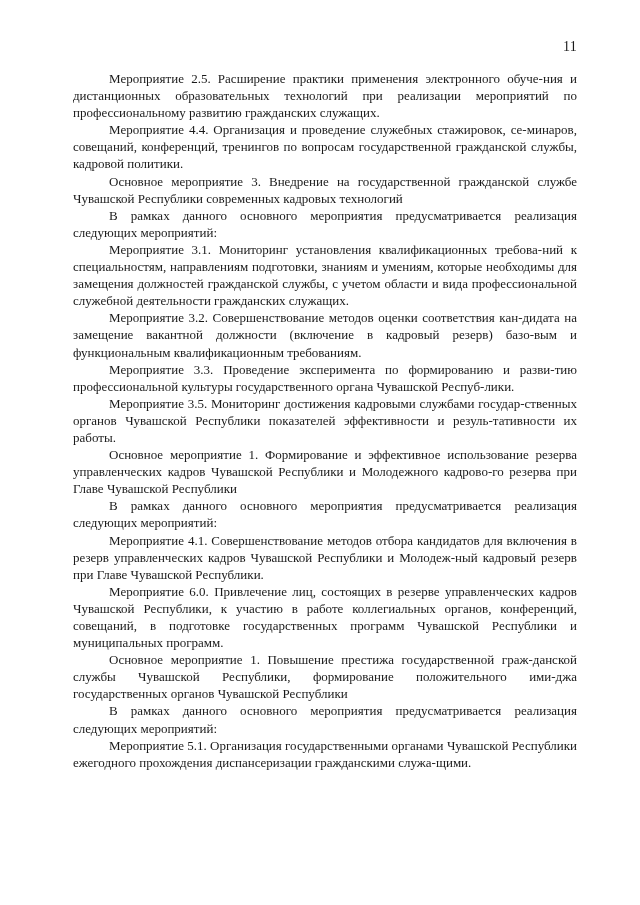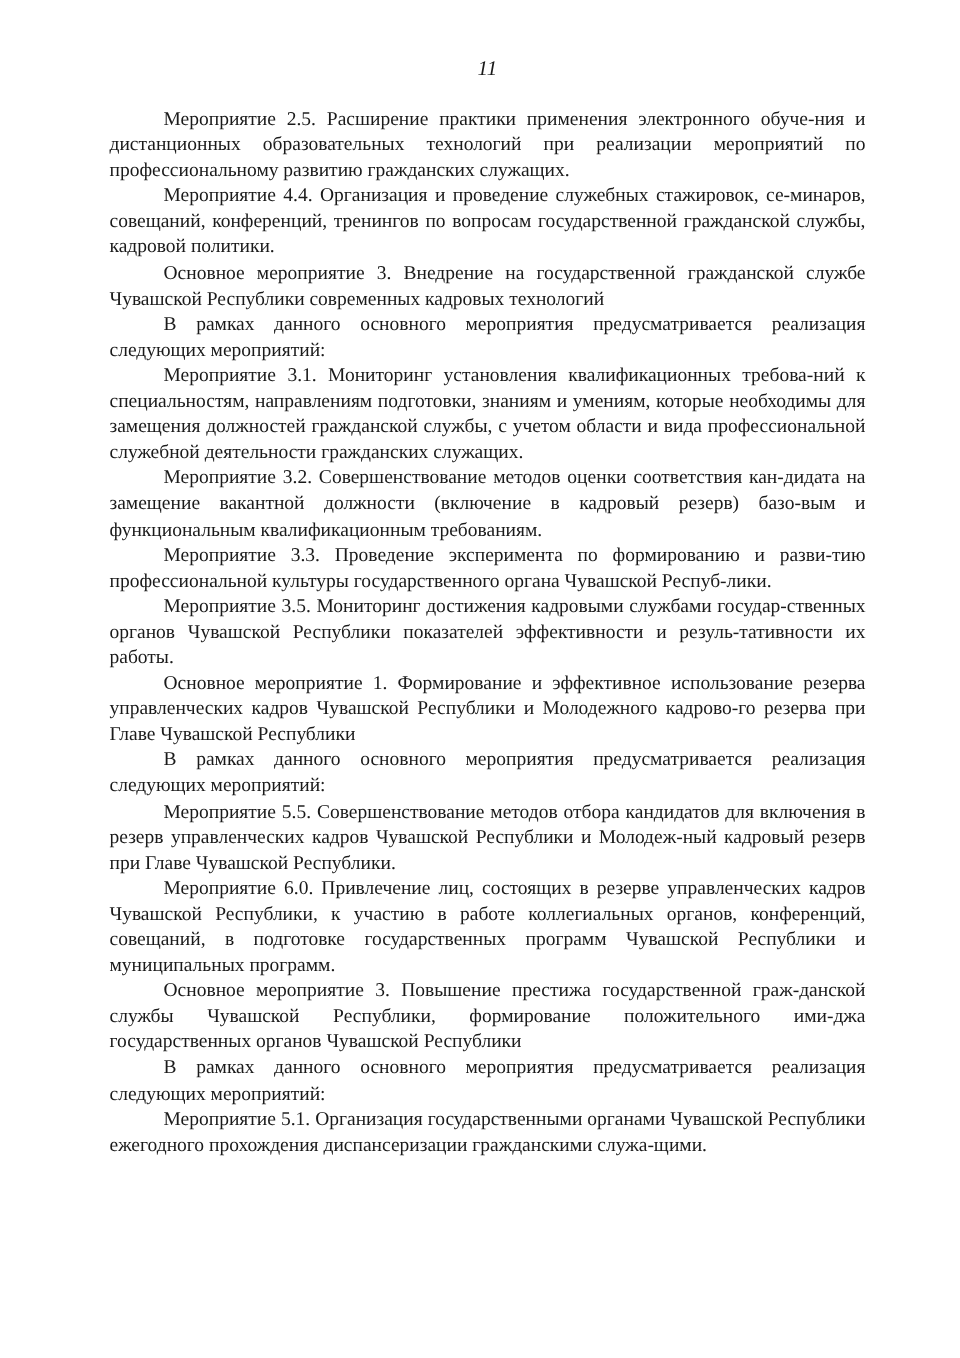--- a/index.html
+++ b/index.html
@@ -16,26 +16,25 @@
   }
   .page {
     position: relative;
     width: 640px;
     height: 905px;
     box-sizing: border-box;
     padding: 40px 63px 0 73px;
     background: #ffffff;
   }
   .page-number {
-    text-align: center;
+    text-align: right;
     font-size: 14px;
     line-height: 1;
     margin: 0 0 16px 0;
     letter-spacing: 0.2px;
-    font-style: italic;
   }
   .body-text p {
     margin: 0;
     font-size: 13px;
     line-height: 17.1px;
     text-align: justify;
     text-justify: inter-word;
     text-indent: 36px;
     hyphens: manual;
   }
@@ -51,20 +50,20 @@
     <p>Мероприятие 2.5. Расширение практики применения электронного обуче-ния и дистанционных образовательных технологий при реализации мероприятий по профессиональному развитию гражданских служащих.</p>
     <p>Мероприятие 4.4. Организация и проведение служебных стажировок, се-минаров, совещаний, конференций, тренингов по вопросам государственной гражданской службы, кадровой политики.</p>
     <p>Основное мероприятие 3. Внедрение на государственной гражданской службе Чувашской Республики современных кадровых технологий</p>
     <p>В рамках данного основного мероприятия предусматривается реализация следующих мероприятий:</p>
     <p>Мероприятие 3.1. Мониторинг установления квалификационных требова-ний к специальностям, направлениям подготовки, знаниям и умениям, которые необходимы для замещения должностей гражданской службы, с учетом области и вида профессиональной служебной деятельности гражданских служащих.</p>
     <p>Мероприятие 3.2. Совершенствование методов оценки соответствия кан-дидата на замещение вакантной должности (включение в кадровый резерв) базо-вым и функциональным квалификационным требованиям.</p>
     <p>Мероприятие 3.3. Проведение эксперимента по формированию и разви-тию профессиональной культуры государственного органа Чувашской Респуб-лики.</p>
     <p>Мероприятие 3.5. Мониторинг достижения кадровыми службами государ-ственных органов Чувашской Республики показателей эффективности и резуль-тативности их работы.</p>
     <p>Основное мероприятие 1. Формирование и эффективное использование резерва управленческих кадров Чувашской Республики и Молодежного кадрово-го резерва при Главе Чувашской Республики</p>
     <p>В рамках данного основного мероприятия предусматривается реализация следующих мероприятий:</p>
-    <p>Мероприятие 5.5. Совершенствование методов отбора кандидатов для включения в резерв управленческих кадров Чувашской Республики и Молодеж-ный кадровый резерв при Главе Чувашской Республики.</p>
+    <p>Мероприятие 4.1. Совершенствование методов отбора кандидатов для включения в резерв управленческих кадров Чувашской Республики и Молодеж-ный кадровый резерв при Главе Чувашской Республики.</p>
     <p>Мероприятие 6.0. Привлечение лиц, состоящих в резерве управленческих кадров Чувашской Республики, к участию в работе коллегиальных органов, конференций, совещаний, в подготовке государственных программ Чувашской Республики и муниципальных программ.</p>
-    <p>Основное мероприятие 3. Повышение престижа государственной граж-данской службы Чувашской Республики, формирование положительного ими-джа государственных органов Чувашской Республики</p>
+    <p>Основное мероприятие 1. Повышение престижа государственной граж-данской службы Чувашской Республики, формирование положительного ими-джа государственных органов Чувашской Республики</p>
     <p>В рамках данного основного мероприятия предусматривается реализация следующих мероприятий:</p>
     <p>Мероприятие 5.1. Организация государственными органами Чувашской Республики ежегодного прохождения диспансеризации гражданскими служа-щими.</p>
   </div>
 
 </div>
 
 </body></html>

